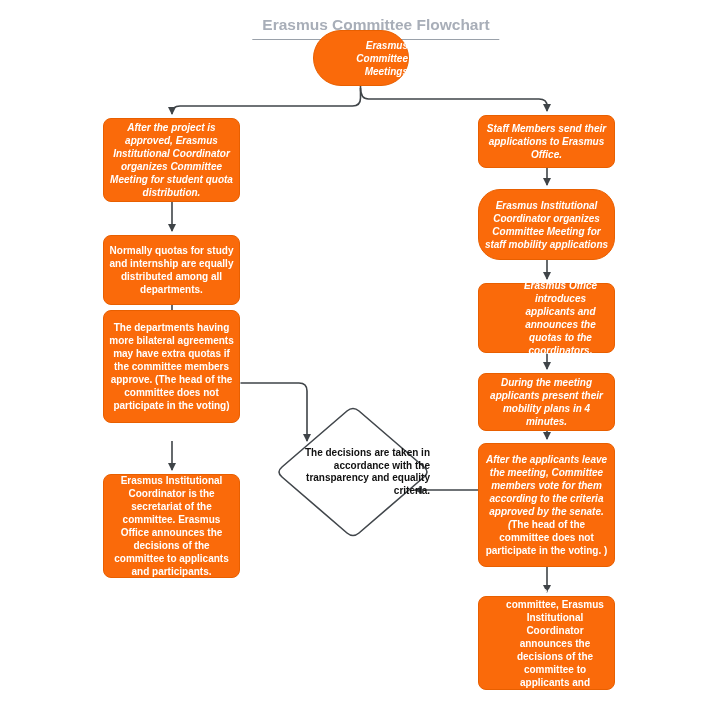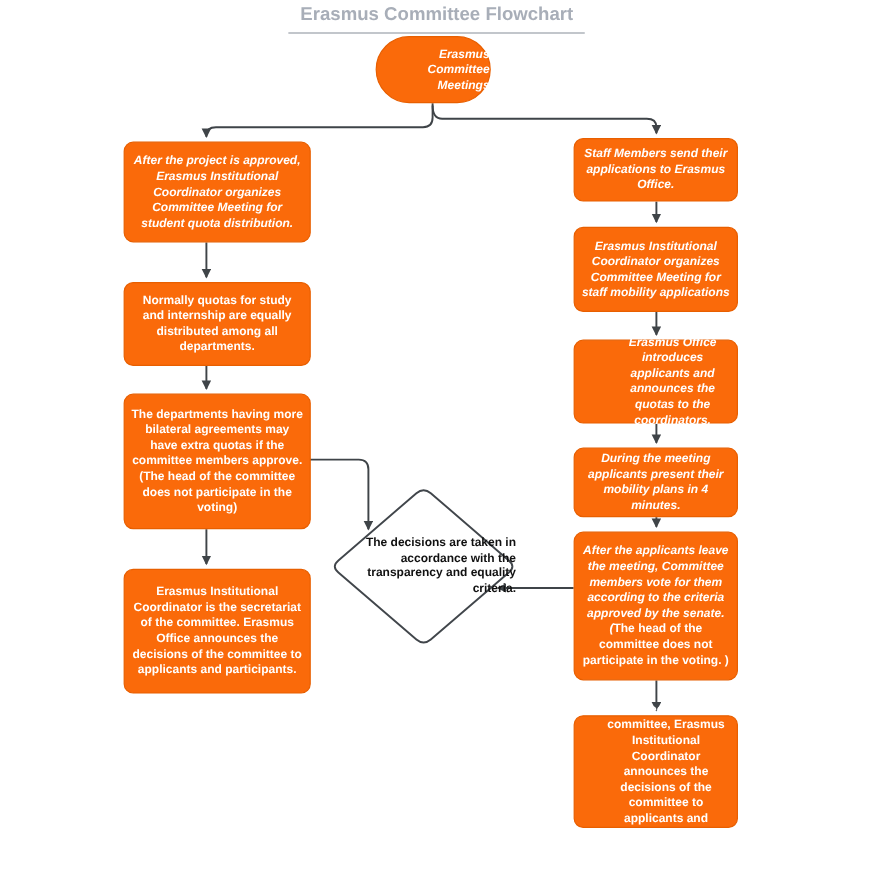--- a/index.html
+++ b/index.html
@@ -14,21 +14,21 @@
     --decision-text:#111111;
   }
   html,body{margin:0;padding:0;background:#FFFFFF;}
   body{font-family:"Liberation Sans", sans-serif;}
   .canvas{position:relative;width:728px;height:726px;background:#FFFFFF;overflow:hidden;}
   .overlay{position:absolute;left:0;top:0;width:728px;height:726px;}
   .connector{fill:none;stroke:var(--line-color);stroke-width:1.6px;}
   .decision-shape{fill:var(--decision-fill);stroke:var(--decision-border);stroke-width:1.6px;}
   .page-title{
     position:absolute;top:2px;left:50%;transform:translateX(-50%);
-    margin:0;padding:2px 10px 5px 10px;
+    margin:12px;padding:2px 10px 5px 10px;
     font-size:15.5px;font-weight:bold;color:var(--title-color);
     border-bottom:1px solid var(--underline-color);
     white-space:nowrap;
   }
   .node{
     position:absolute;box-sizing:border-box;
     background:var(--node-fill);border:1px solid var(--node-border);
     border-radius:8px;color:var(--node-text);
     display:flex;align-items:center;justify-content:center;
     text-align:center;font-weight:bold;font-size:10px;line-height:13px;
@@ -45,29 +45,29 @@
     text-align:right;font-weight:bold;font-style:italic;
     font-size:10px;line-height:13px;
   }
   .decision-label{
     position:absolute;left:278px;top:441px;width:152px;height:62px;
     display:flex;align-items:center;justify-content:center;
     text-align:right;color:var(--decision-text);
     font-size:10px;line-height:12.5px;font-weight:bold;
   }
   
-  .nL{left:103px;width:156px;}
+  .nL{left:103px;width:137px;}
   .nL1{top:118px;height:84px;}
   .nL2{top:235px;height:70px;}
-  .nL3{top:328px;height:113px;}
+  .nL3{top:310px;height:113px;}
   .nL4{top:474px;height:104px;}
   
   .nR{left:478px;width:137px;}
   .nR1{top:115px;height:53px;}
-  .nR2{top:189px;height:71px;}
+  .nR2{top:189px;height:71px;border-radius:22px;}
   .nR3{top:283px;height:70px;padding-left:33px;}
   .nR4{top:373px;height:58px;}
   .nR5{top:443px;height:124px;}
   .nR6{top:596px;height:94px;padding-left:22px;}
 </style>
 </head>
 <body>
 
 <div class="canvas">
 

